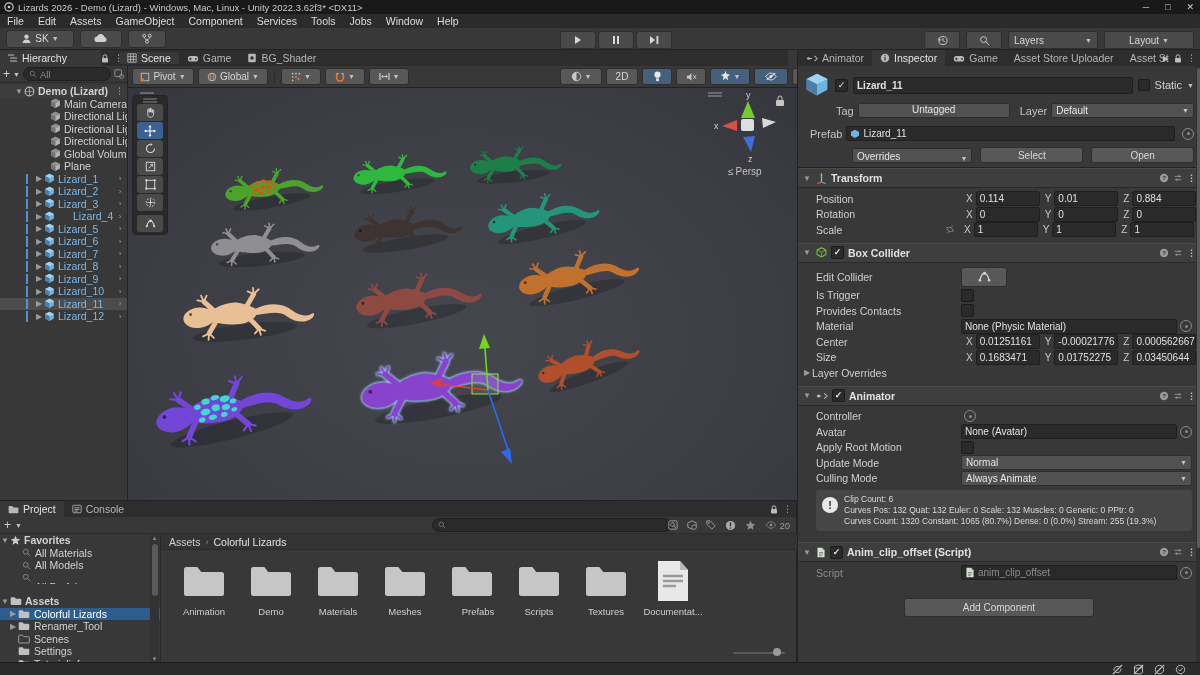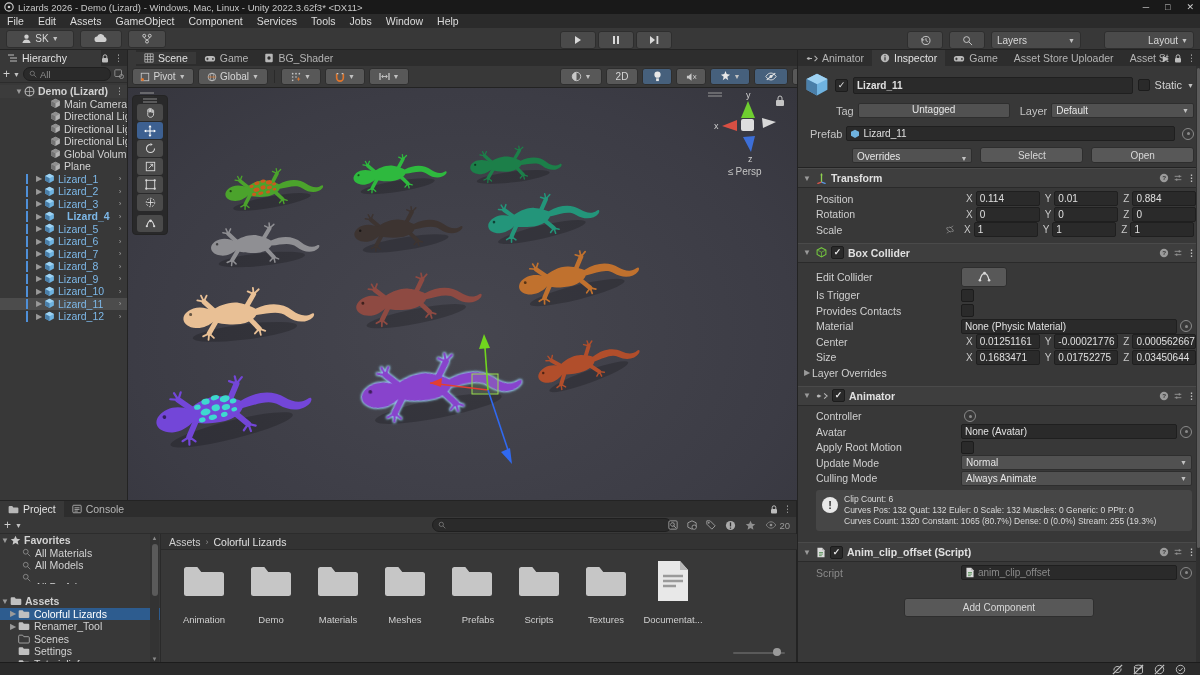--- a/index.html
+++ b/index.html
@@ -42,21 +42,21 @@
             display:flex;align-items:center;box-sizing:border-box;padding:0 4px;gap:4px;}
   .sbtn{background:#585858;border:1px solid #2e2e2e;border-radius:3px;height:15px;display:flex;align-items:center;
         justify-content:center;gap:3px;color:#d6d6d6;font-size:10px;padding:0 4px;}
   .sbtn.on{background:#46607c;}
   .toolpalette{left:132px;top:95px;width:30px;background:rgba(40,40,40,.92);border:1px solid #242424;
                border-radius:4px;display:flex;flex-direction:column;align-items:center;padding:2px;gap:1px;}
   .tool{width:26px;height:17px;border-radius:3px;display:flex;align-items:center;justify-content:center;background:#4a4a4a;}
   .tool.on{background:#3d6091;}
   
   .crumb{color:#cfcfcf;font-size:10.5px;}
-  .griditem{width:62px;display:flex;flex-direction:column;align-items:center;gap:12px;font-size:9.5px;color:#cfcfcf;}
+  .griditem{width:62px;display:flex;flex-direction:column;align-items:center;gap:4px;font-size:9.5px;color:#cfcfcf;}
   
   .insp{left:797px;top:50px;width:403px;height:612px;border-left:1px solid #232323;}
   .comp-h{height:18px;background:#3e3e3e;border-top:1px solid #4a4a4a;border-bottom:1px solid #2a2a2a;
           display:flex;align-items:center;gap:4px;padding:0 4px;font-weight:bold;font-size:10.5px;color:#e0e0e0;}
   .comp-h .sp{flex:1;}
   .irow{min-height:15.5px;display:flex;align-items:center;padding-left:18px;padding-right:8px;font-size:10.5px;color:#cfcfcf;}
   .irow .ilabel{width:145px;flex:none;overflow:hidden;white-space:nowrap;}
   .fld{background:#2a2a2a;border:1px solid #1f1f1f;border-radius:2px;height:13px;font-size:10px;
        padding:0 3px;color:#e0e0e0;display:flex;align-items:center;overflow:hidden;white-space:nowrap;}
   .drop{background:#515151;border:1px solid #2e2e2e;border-radius:2px;height:13px;font-size:10px;
@@ -157,21 +157,21 @@
       <div class="tbtn dark" style="width:24px;">
           <svg width="11" height="11" viewBox="0 0 12 12">
             <circle cx="5" cy="5" r="3.2" fill="none" stroke="#cfcfcf"></circle>
             <path d="M7.5 7.5L11 11" stroke="#cfcfcf"></path>
           </svg>
         </div>
       <div class="tbtn dark" style="width:78px;justify-content:space-between;">
           <span>Layers</span>
           <span class="caret">▼</span>
         </div>
-      <div class="tbtn dark" style="width:78px;justify-content:flex-end;margin-left:17px;">
+      <div class="tbtn dark" style="width:78px;justify-content:center;">
           <span>Layout</span>
           <span class="caret">▼</span>
         </div>
     </div>
   </div>
 
   <div class="abs panel" style="left:0;top:50px;width:128px;height:450px;border-right:1px solid #232323;">
     <div class="tabstrip" style="width:100%;">
       <div class="tab active" style="flex:1;">
         <svg width="10" height="9" viewBox="0 0 10 9">
@@ -316,21 +316,21 @@
         <div class="hrow">
           <span style="position:absolute;left:26px;top:1px;bottom:1px;width:2px;background:#4f90d9;"></span>
           <span class="arrow" style="margin-left:34px;">▶</span>
           <span style="display:flex;">
             <svg width="11" height="11" viewBox="0 0 16 16">
               <path d="M8 1l6.4 3.3v6.6L8 14.5 1.6 10.9V4.3z" fill="#6fb3e0"></path>
               <path d="M8 1l6.4 3.3L8 7.6 1.6 4.3z" fill="#9ed2f2"></path>
               <path d="M8 7.6v6.9L1.6 10.9V4.3z" fill="#4a7ea8"></path>
             </svg>
           </span>
-          <span class="lbl prefabtxt" style="margin-left:12px;flex:1;font-weight:bold;">Lizard_4</span>
+          <span class="lbl prefabtxt" style="margin-left:18px;flex:1;">Lizard_4</span>
           <span class="arrow" style="margin-right:2px;">›</span>
         </div>
         <div class="hrow">
           <span style="position:absolute;left:26px;top:1px;bottom:1px;width:2px;background:#4f90d9;"></span>
           <span class="arrow" style="margin-left:34px;">▶</span>
           <span style="display:flex;">
             <svg width="11" height="11" viewBox="0 0 16 16">
               <path d="M8 1l6.4 3.3v6.6L8 14.5 1.6 10.9V4.3z" fill="#6fb3e0"></path>
               <path d="M8 1l6.4 3.3L8 7.6 1.6 4.3z" fill="#9ed2f2"></path>
               <path d="M8 7.6v6.9L1.6 10.9V4.3z" fill="#4a7ea8"></path>
@@ -426,21 +426,21 @@
               <path d="M8 1l6.4 3.3L8 7.6 1.6 4.3z" fill="#9ed2f2"></path>
               <path d="M8 7.6v6.9L1.6 10.9V4.3z" fill="#4a7ea8"></path>
             </svg>
           </span>
           <span class="lbl prefabtxt" style="margin-left:3px;flex:1;">Lizard_12</span>
           <span class="arrow" style="margin-right:2px;">›</span>
         </div>
       </div>
   </div>
 
-  <div class="abs tabstrip" style="left:136px;top:50px;width:669px;align-items:center;" id="scene-tabs">
+  <div class="abs tabstrip" style="left:119px;top:50px;width:669px;align-items:center;" id="scene-tabs">
       <div class="tab active">
         <span style="display:flex;">
           <svg width="10" height="10" viewBox="0 0 12 12">
             <path d="M1 1h10v10H1z M1 4.3h10M1 7.6h10M4.3 1v10M7.6 1v10" fill="none" stroke="#b8b8b8"></path>
           </svg>
         </span>
         <span>Scene</span>
       </div>
       <div class="tab">
         <span style="display:flex;">

